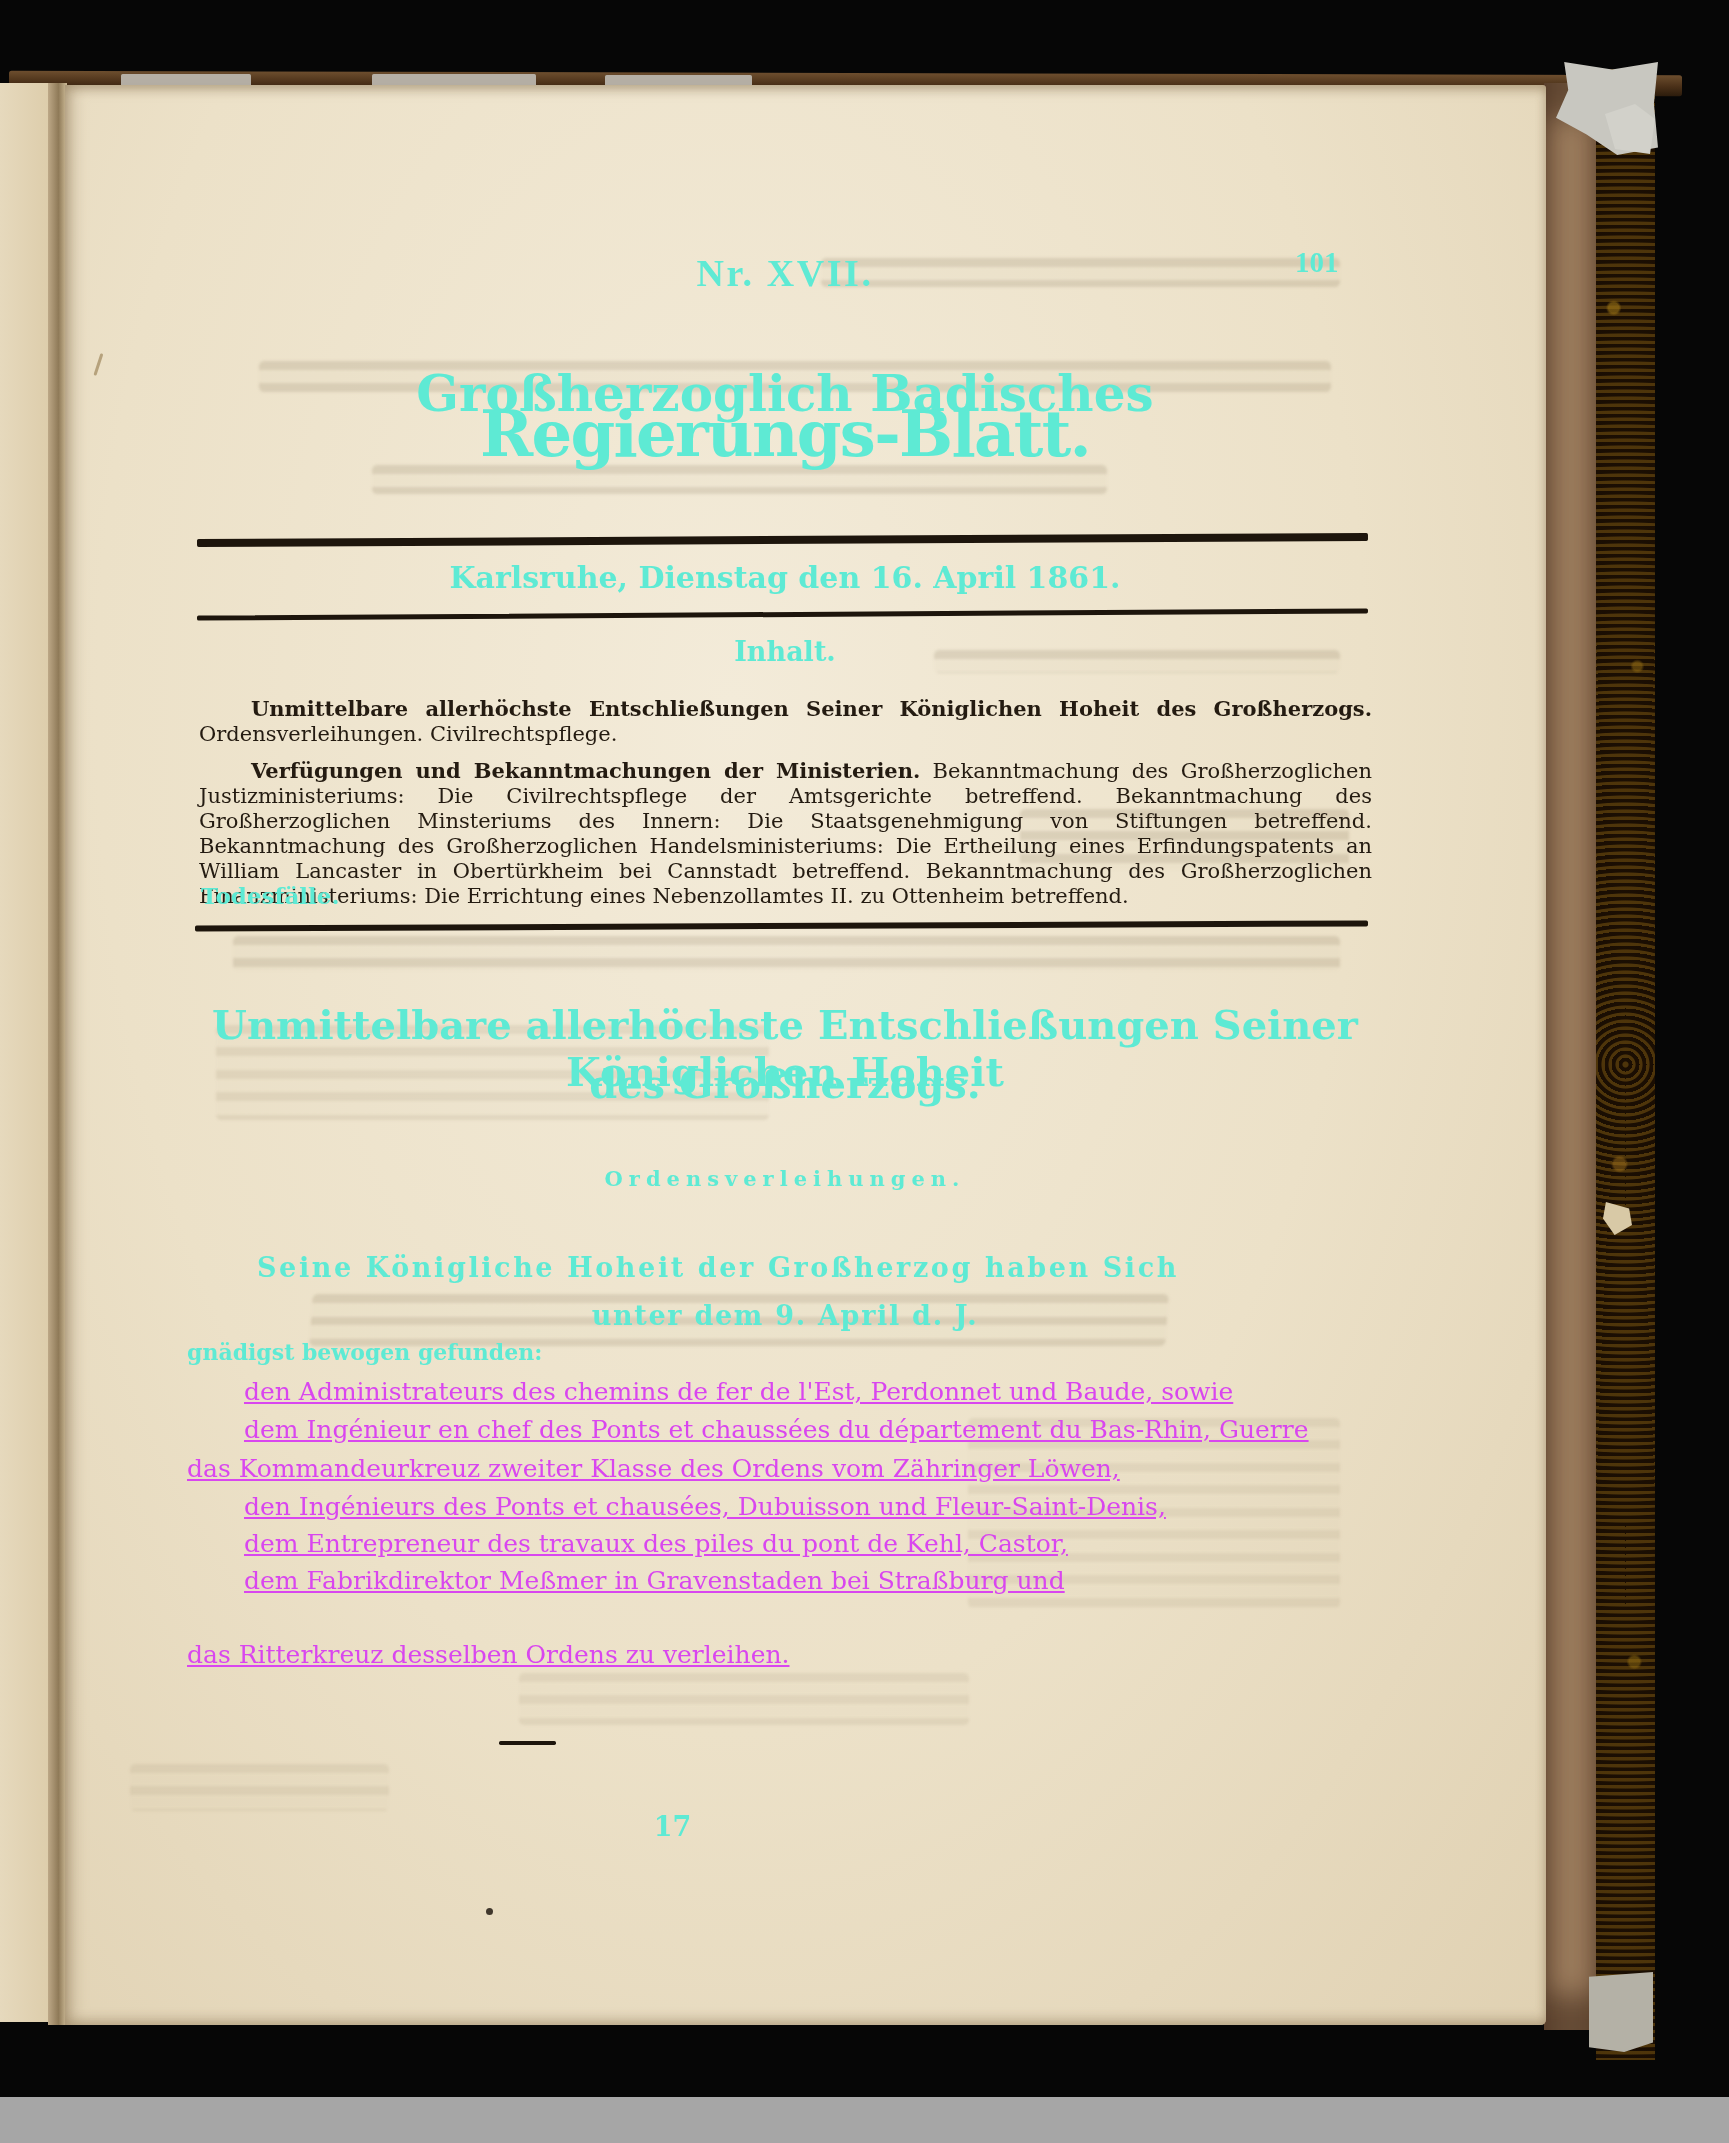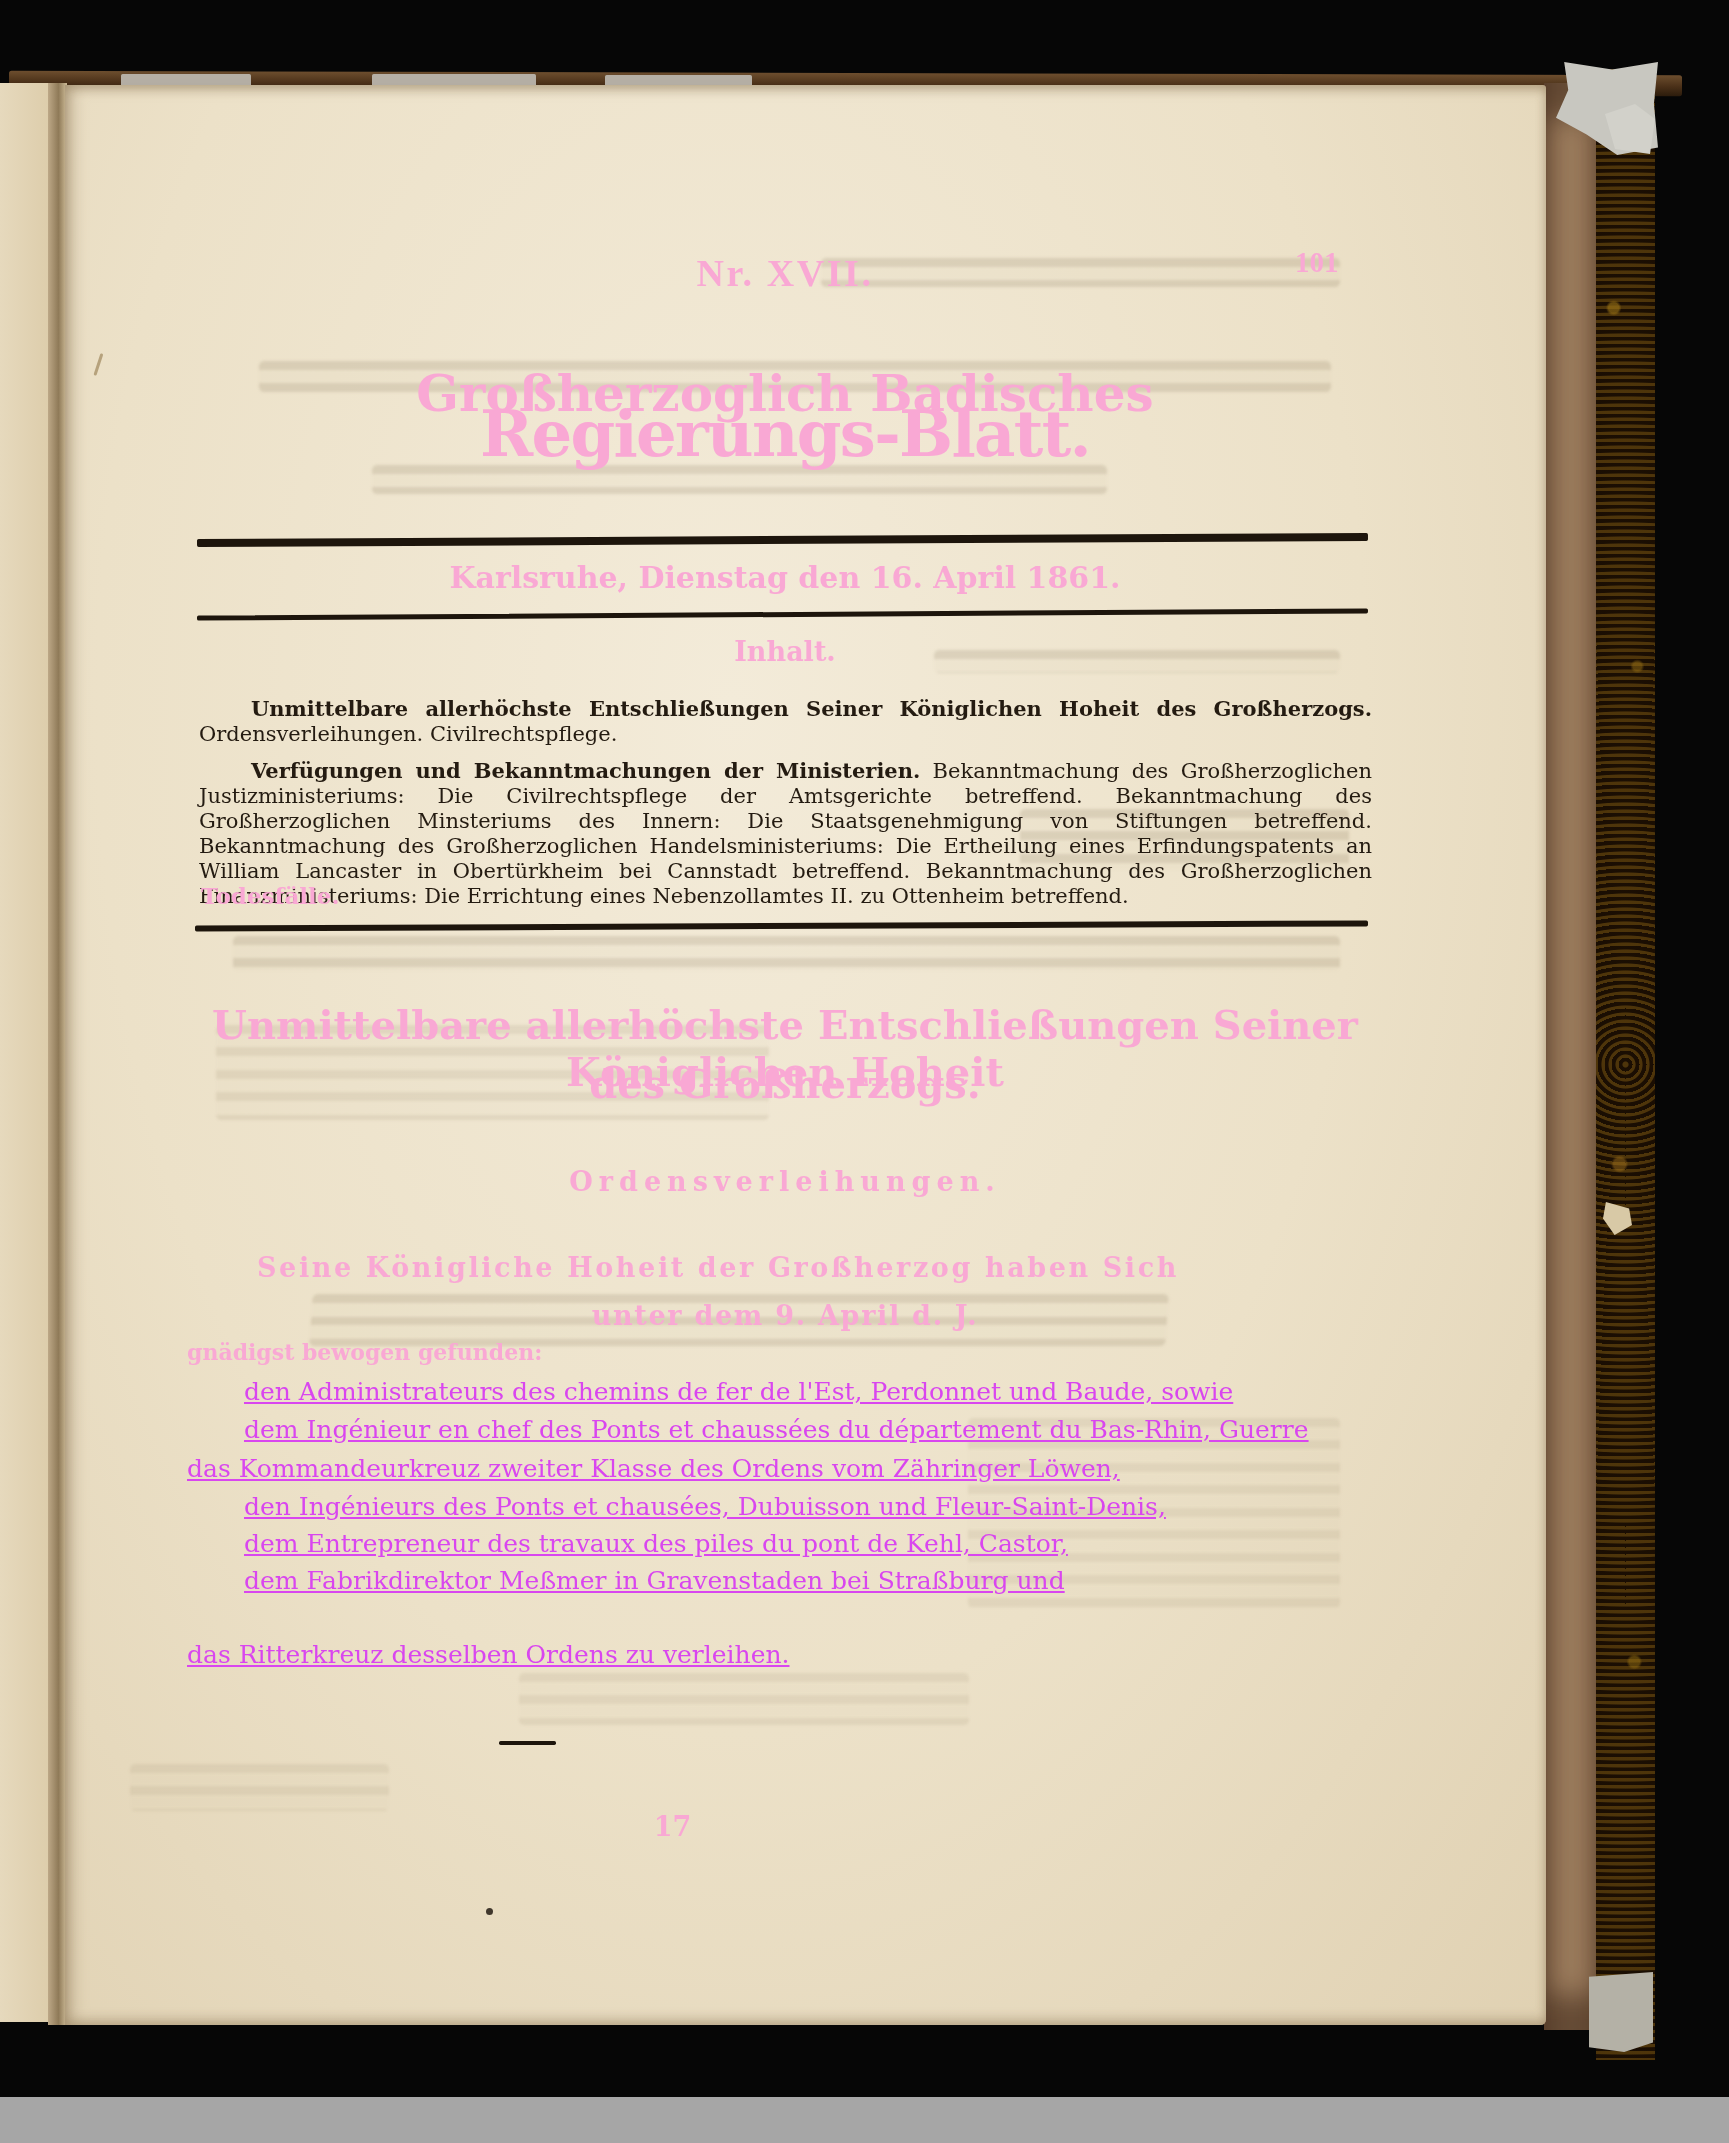--- a/index.html
+++ b/index.html
@@ -37,41 +37,41 @@
   .gutter{position:absolute;left:48px;top:83px;width:19px;height:1942px;
     background:linear-gradient(90deg,#b7a27e,#8f7a56 50%,#c7b априори);
     background:linear-gradient(90deg,#bda887,#8f7a58 55%,#cdbb97);}
   .page{position:absolute;left:65px;top:85px;width:1481px;height:1940px;
     background:radial-gradient(ellipse at 45% 32%,#f3ebd9 0%,#ece1c8 55%,#e0d1b2 100%);
     border-radius:0 3.5px 5.2px 0;
     box-shadow:inset 7px 0 15.6px rgba(120,95,60,.35), inset 0 -5.2px 10.4px rgba(120,95,60,.22),
                inset 0 5.2px 8.6px rgba(120,95,60,.25);}
 
   
-  .ink{color:#f9a8d4;}
+  .ink{color:#5eead4;}
   .fraktur{font-family:"DejaVu Serif",serif;font-weight:bold;}
   .antiqua{font-family:"Liberation Serif",serif;}
   .colcenter{position:absolute;left:199px;width:1172px;text-align:center;}
   .rule{position:absolute;background:#1d150c;border-radius:1.7px;}
 
   .nr{top:251px;font-size:38px;letter-spacing:2.6px;font-weight:bold;}
   .folio{position:absolute;left:1295px;top:246px;font-size:29px;font-weight:bold;}
   .pretitle{top:316px;font-size:50px;margin-top:48px;}
   .bigtitle{top:396px;font-size:64px;font-weight:800;letter-spacing:-1.7px;}
   .dateline{top:560px;font-size:30px;}
   .inhalt{top:636px;font-size:27px;}
 
   .tocpara{position:absolute;left:199px;width:1173px;font-size:21px;line-height:25px;
     text-align:justify;text-indent:52px;color:#241b11;}
   .lead{font-weight:bold;}
   .todes{position:absolute;left:201px;top:882px;font-size:23px;font-weight:bold;}
 
   .h2a{top:1001px;font-size:40px;}
   .h2b{top:1060px;font-size:40px;}
-  .ordens{top:1166px;font-size:27px;letter-spacing:6px;}
+  .ordens{top:1166px;font-size:21px;letter-spacing:6px;}
   .intro1{position:absolute;left:257px;top:1252px;font-size:27px;font-weight:bold;letter-spacing:2.6px;}
   .intro2{top:1300px;font-size:27px;font-weight:bold;letter-spacing:1.7px;}
   .intro3{position:absolute;left:187px;top:1339px;font-size:22px;font-weight:bold;}
   .gline{position:absolute;font-size:25px;white-space:nowrap;color:#d946ef;text-decoration:underline;}
   .g-in{left:244px;}
   .g-fl{left:187px;}
   .sig17{position:absolute;left:642px;top:1811px;width:61px;text-align:center;
     font-size:27px;font-weight:bold;}
   .inkdot{position:absolute;left:486px;top:1908px;width:7px;height:7px;border-radius:50%;
     background:#221a12;opacity:.85;}

